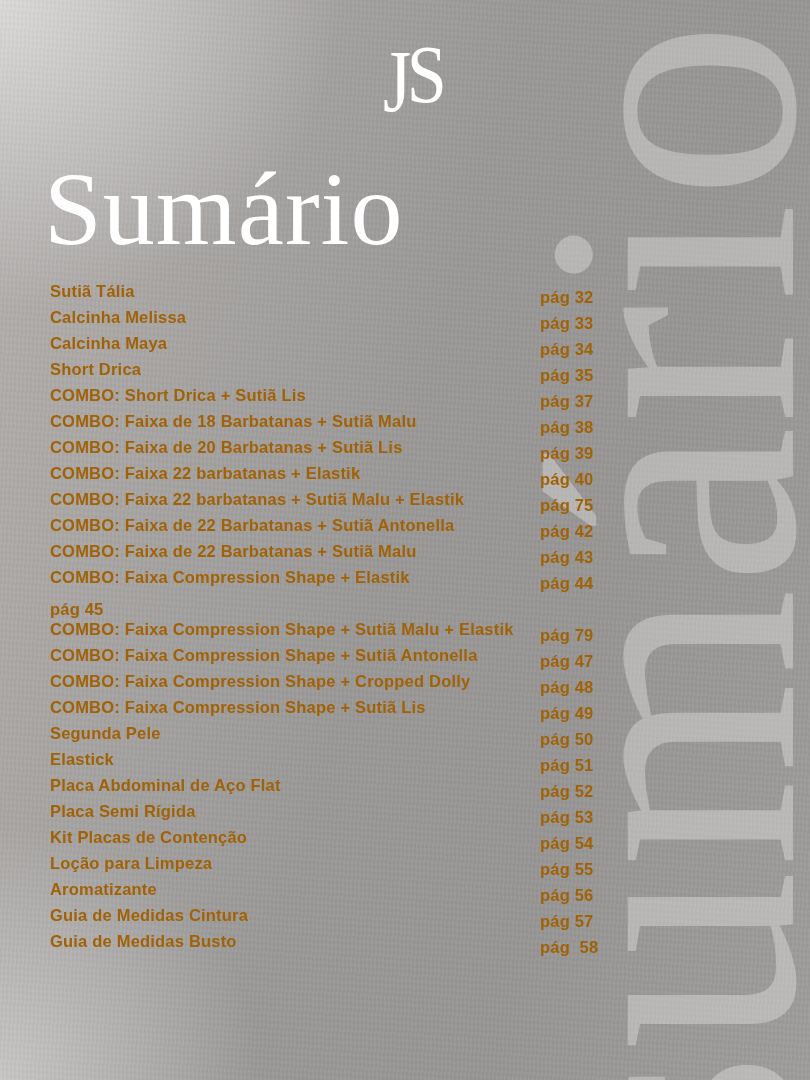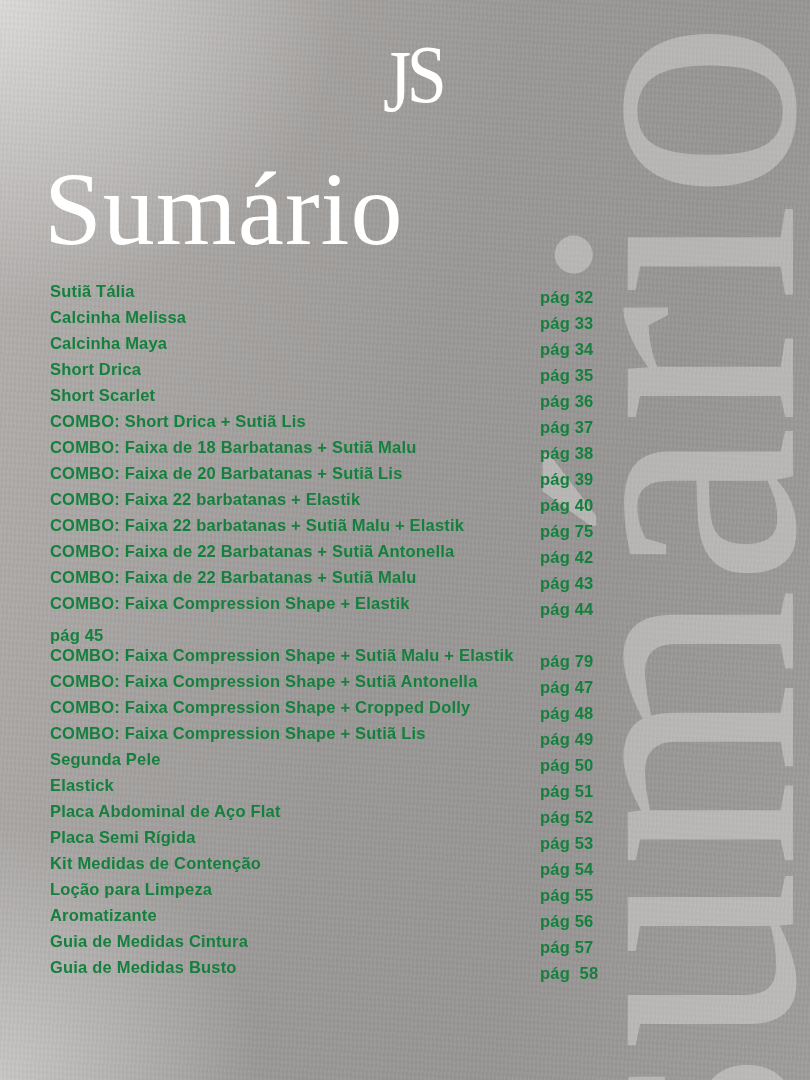--- a/index.html
+++ b/index.html
@@ -71,21 +71,21 @@
   
   .toc {
     position: absolute;
     left: 50px; top: 278px;
     width: 710px;
   }
   .row {
     display: flex;
     height: 26px;
     align-items: center;
-    color: #15803d;
+    color: #a16207;
     font-size: 16.5px;
     font-weight: bold;
     letter-spacing: 0.2px;
   }
   .row .name { width: 490px; white-space: nowrap; overflow: hidden; }
   .row .pg   { white-space: pre; margin-top: 12px; }
 </style>
 </head>
 <body>
 
@@ -114,24 +114,20 @@
   <div class="row">
     <span class="name">Calcinha Maya</span>
     <span class="pg">pág 34</span>
   </div>
 
   <div class="row">
     <span class="name">Short Drica</span>
     <span class="pg">pág 35</span>
   </div>
 
-  <div class="row">
-    <span class="name">Short Scarlet</span>
-    <span class="pg">pág 36</span>
-  </div>
 
   <div class="row">
     <span class="name">COMBO: Short Drica + Sutiã Lis</span>
     <span class="pg">pág 37</span>
   </div>
 
   <div class="row">
     <span class="name">COMBO: Faixa de 18 Barbatanas + Sutiã Malu</span>
     <span class="pg">pág 38</span>
   </div>
@@ -204,21 +200,21 @@
     <span class="name">Placa Abdominal de Aço Flat</span>
     <span class="pg">pág 52</span>
   </div>
 
   <div class="row">
     <span class="name">Placa Semi Rígida</span>
     <span class="pg">pág 53</span>
   </div>
 
   <div class="row">
-    <span class="name">Kit Medidas de Contenção</span>
+    <span class="name">Kit Placas de Contenção</span>
     <span class="pg">pág 54</span>
   </div>
 
   <div class="row">
     <span class="name">Loção para Limpeza</span>
     <span class="pg">pág 55</span>
   </div>
 
   <div class="row">
     <span class="name">Aromatizante</span>

